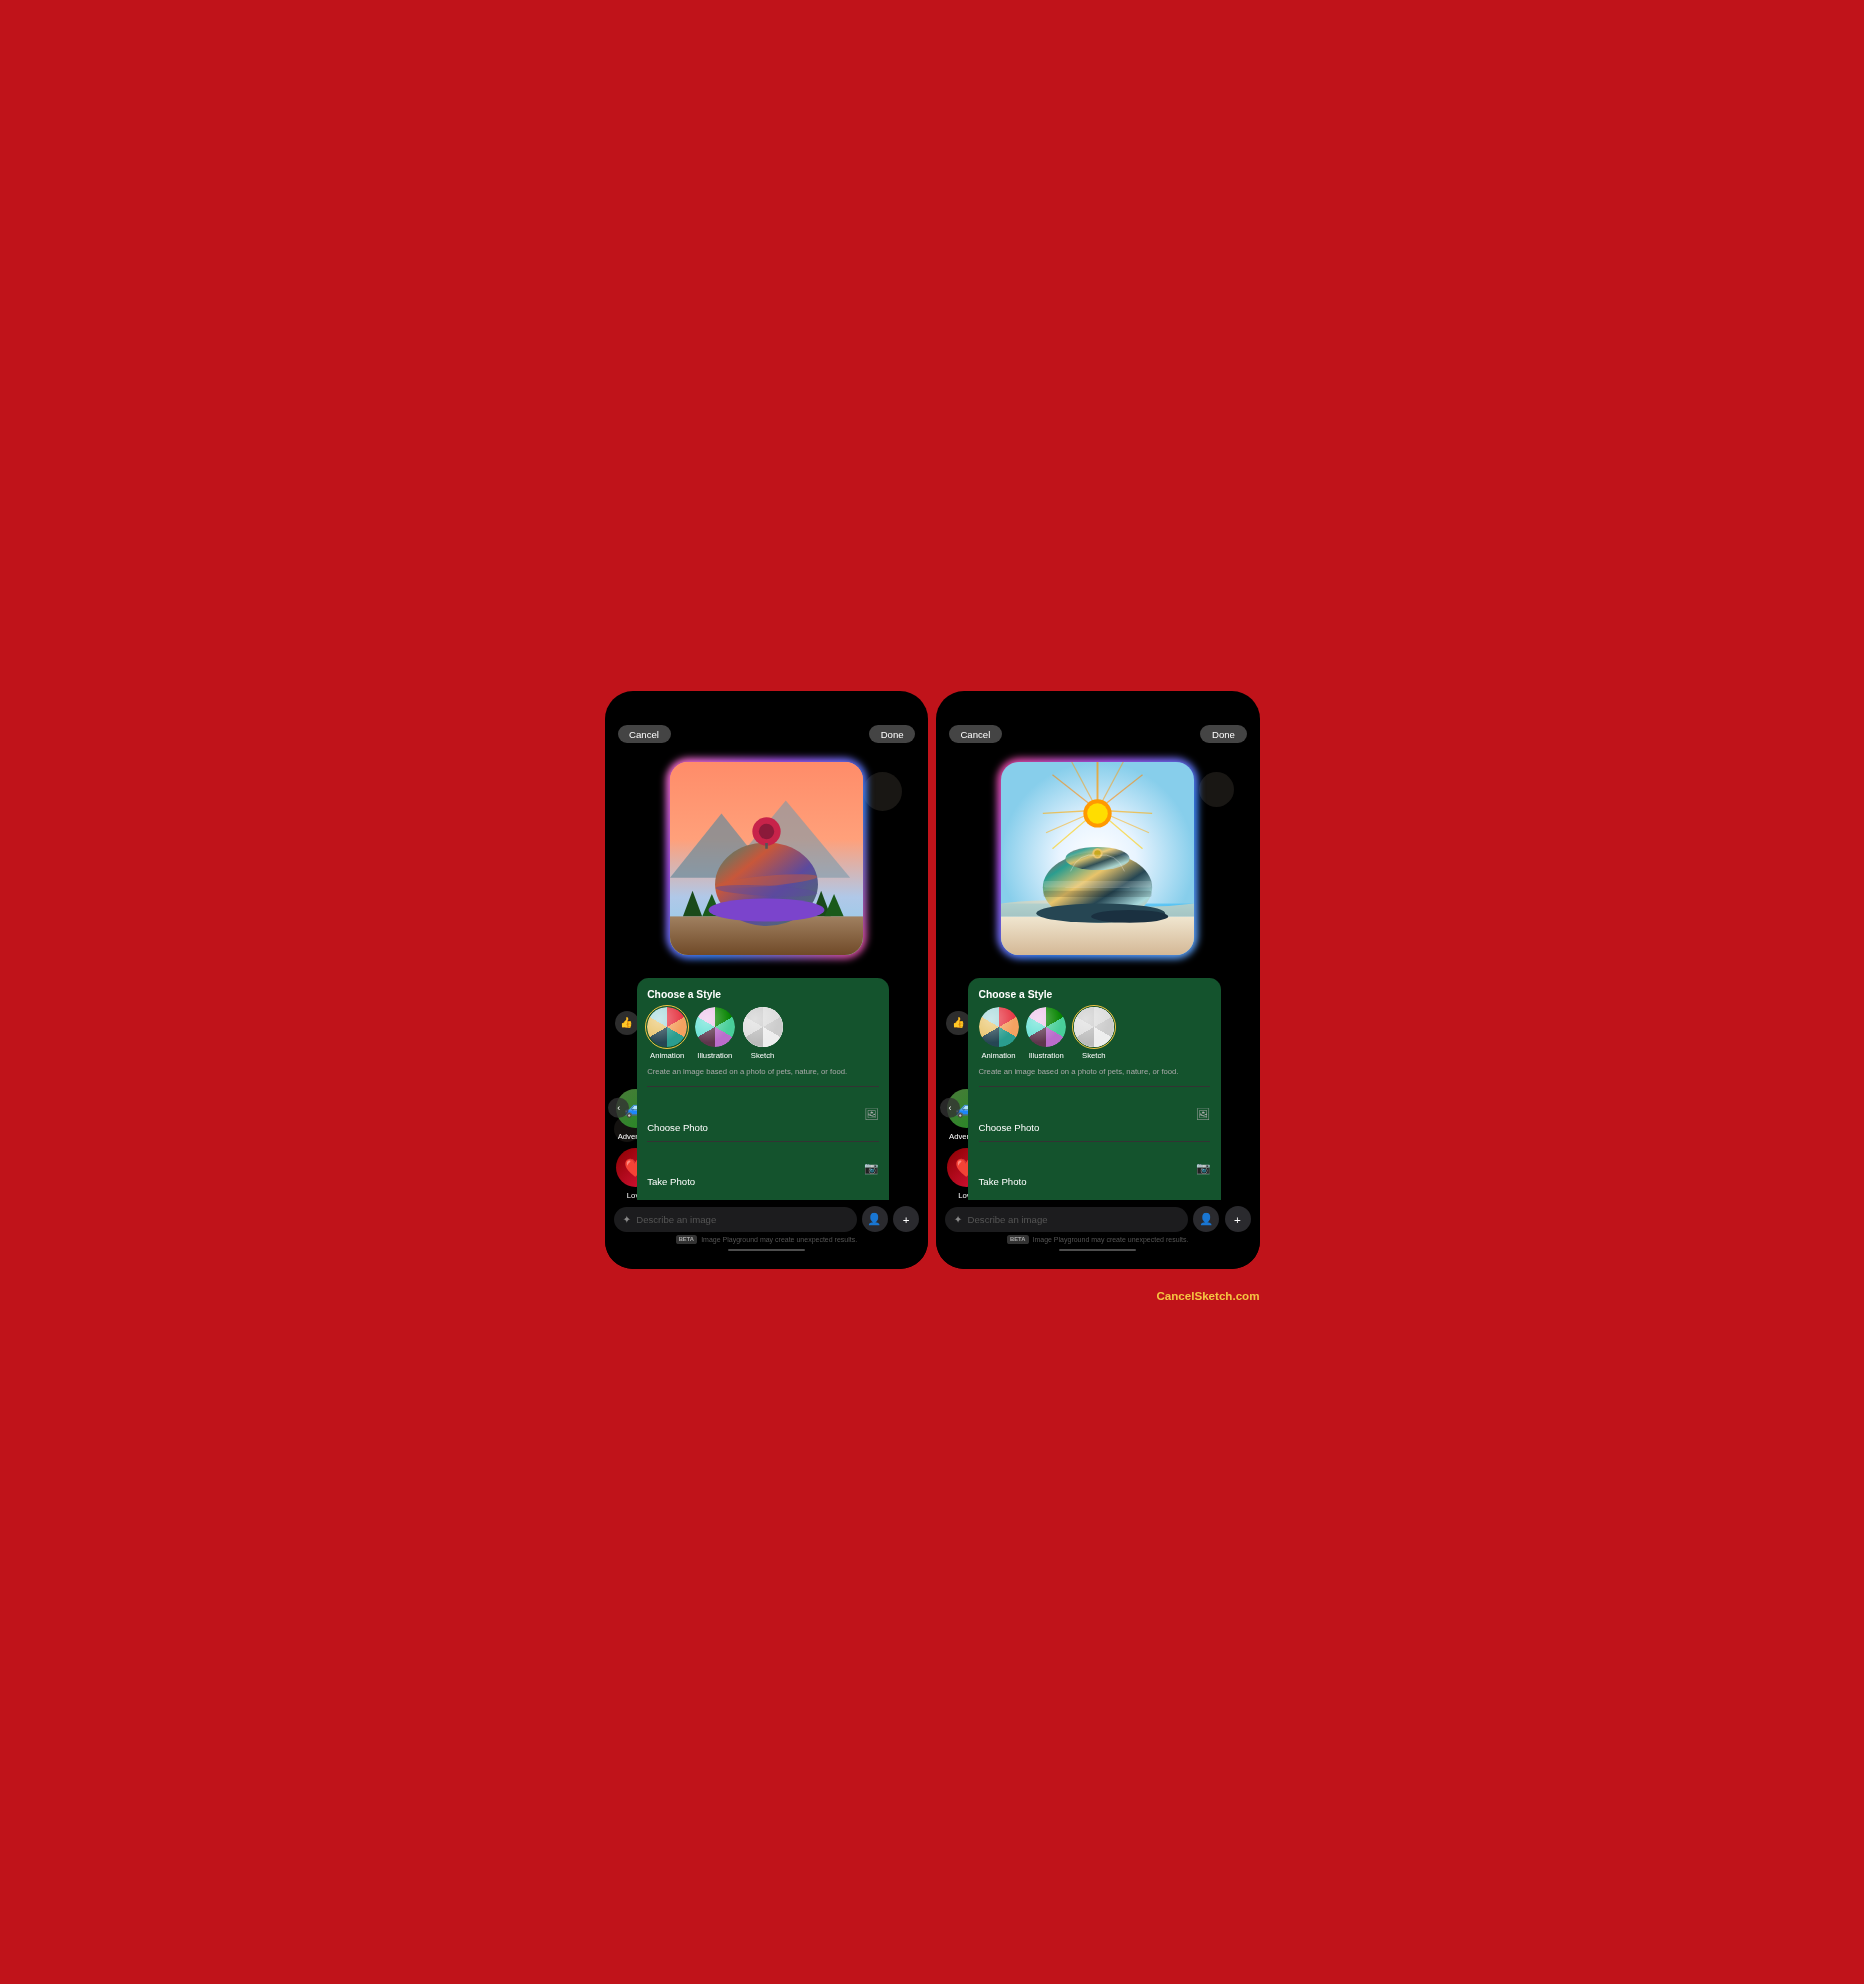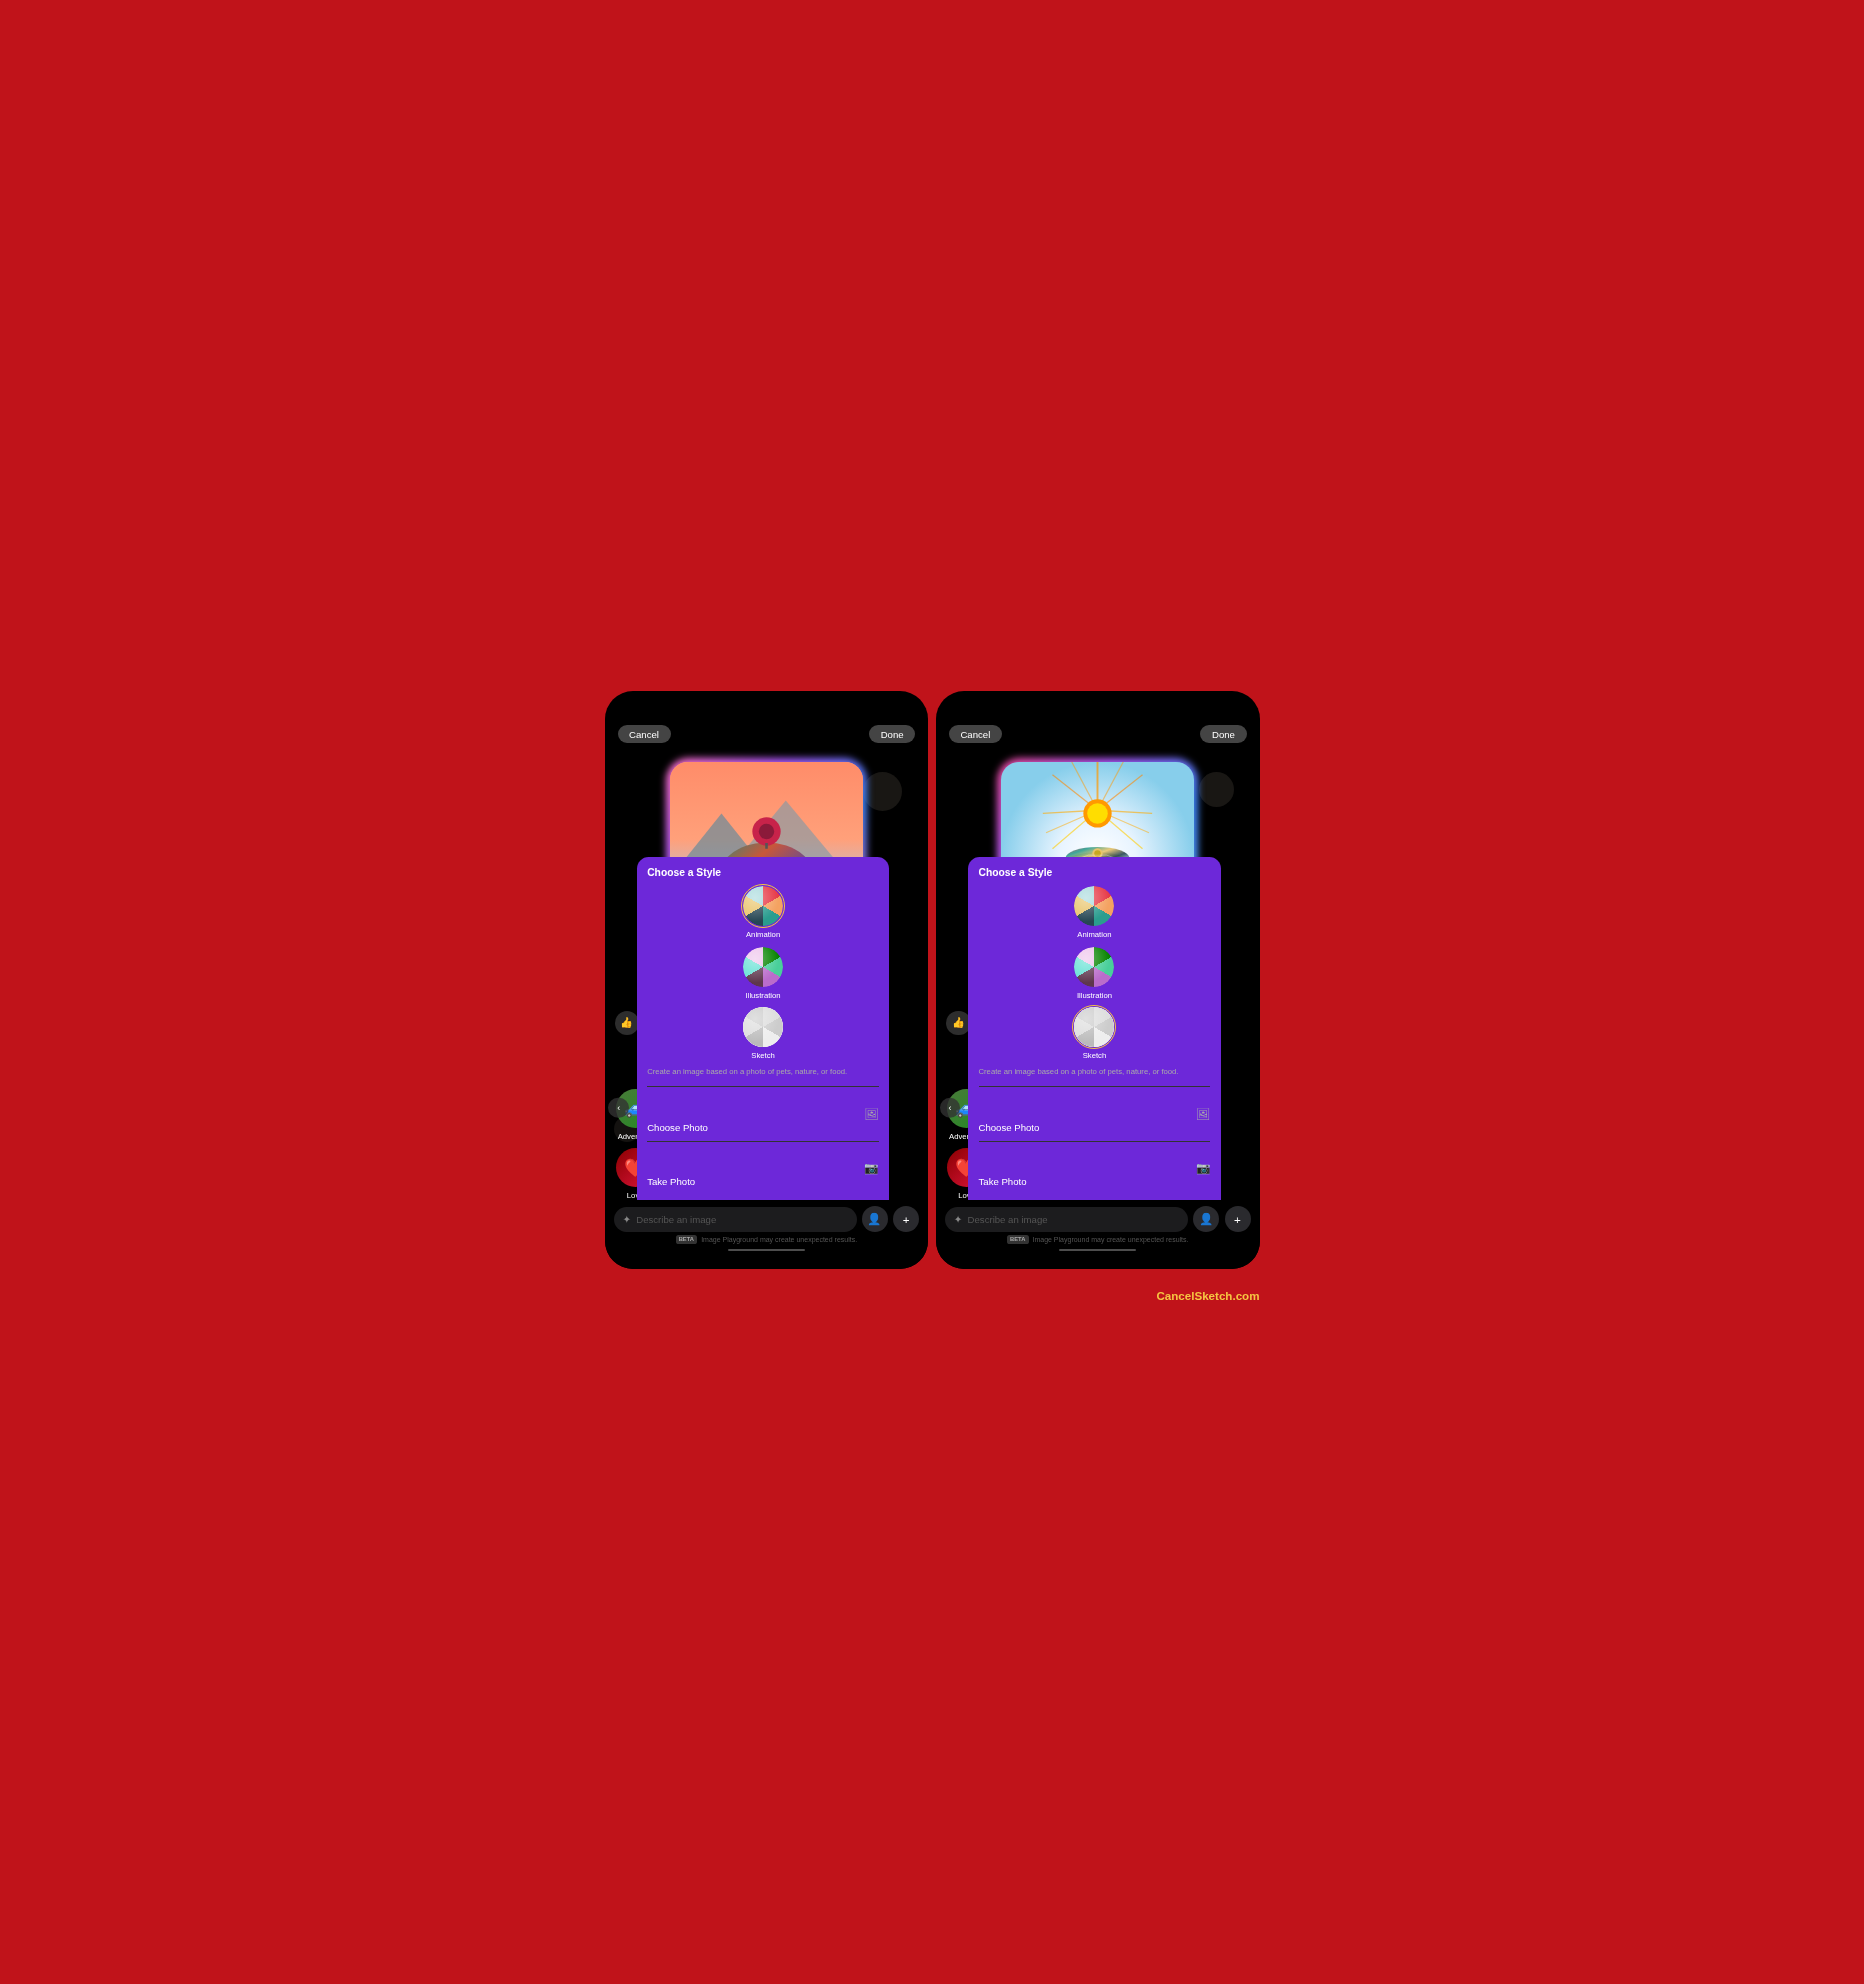--- a/index.html
+++ b/index.html
@@ -103,37 +103,36 @@
       font-size: 10.3px;
       cursor: pointer;
       border: none;
     }
     
     .style-panel {
       position: absolute;
       bottom: 64px;
       left: 10%;
       right: 0;
-      background: #6d28d9;
+      background: #14532d;
       border-radius: 11.6px 11.6px 0 0;
       padding: 10.3px;
       z-index: 20;
       width: 78%;
     }
     .style-panel-title {
       color: #fff;
       font-size: 10.3px;
       font-weight: 600;
       margin-bottom: 7.7px;
     }
     .style-options {
       display: flex;
       gap: 7.7px;
       margin-bottom: 6.4px;
-      flex-direction: column;
     }
     .style-option {
       display: flex;
       flex-direction: column;
       align-items: center;
       gap: 3.9px;
       cursor: pointer;
     }
     .style-option-icon {
       width: 40px; height: 40px;

